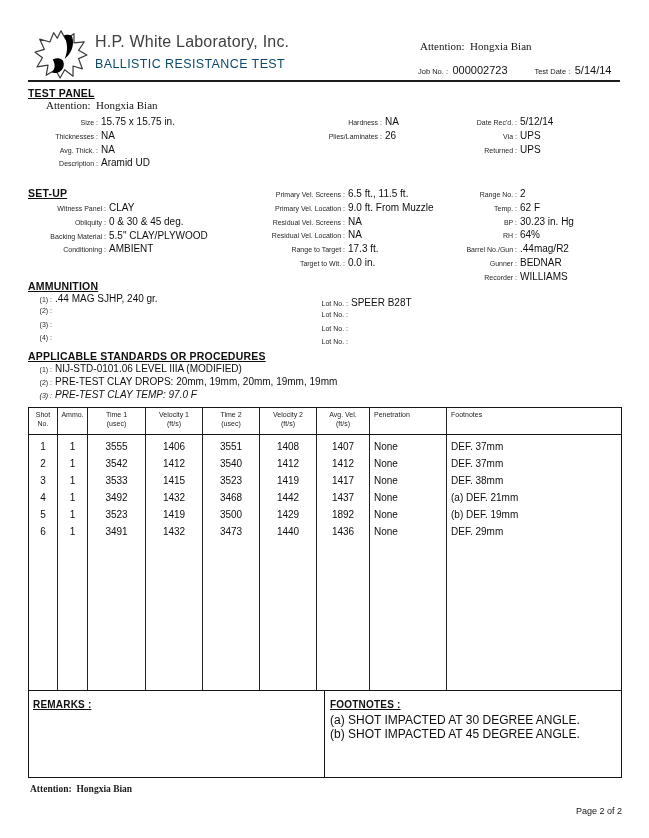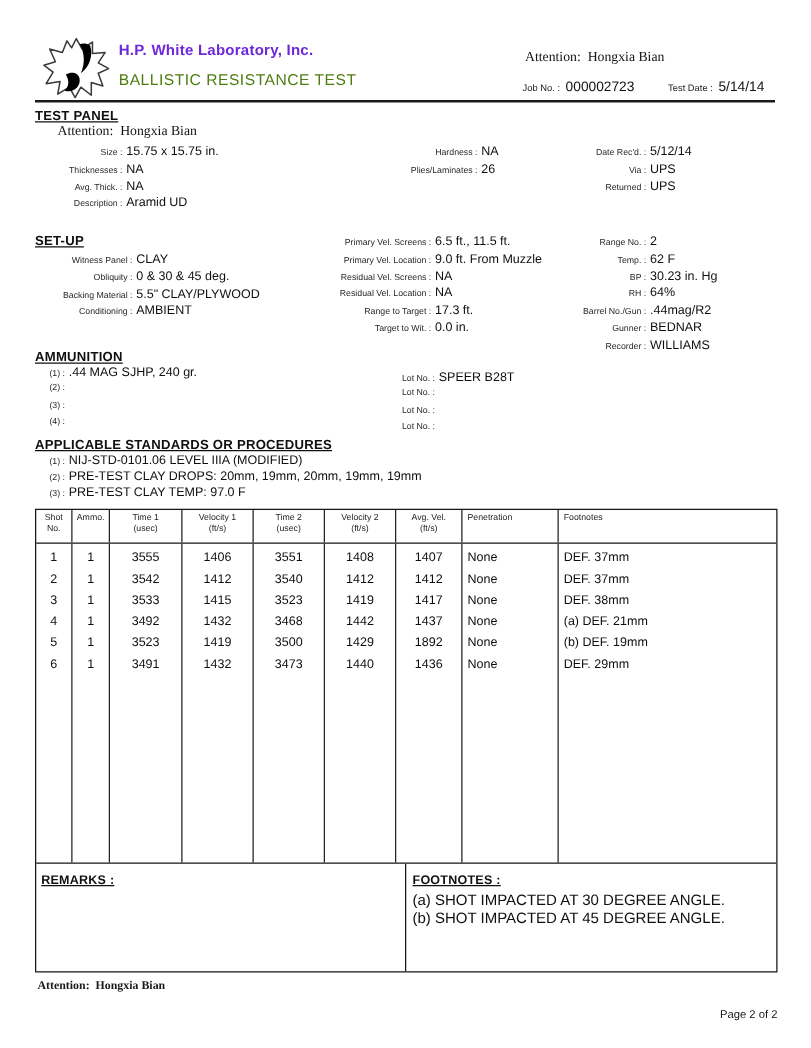--- a/index.html
+++ b/index.html
@@ -2,22 +2,22 @@
 <html><head>
 <meta charset="utf-8">
 <style>
   html,body{margin:0;padding:0;background:#ffffff;}
   .page{
     position:relative;width:649px;height:838px;background:#fff;
     font-family:"Liberation Sans",sans-serif;color:#141414;overflow:hidden;
   }
   .abs{position:absolute;white-space:nowrap;}
   
-  .company{font-size:12px;font-weight:bold;letter-spacing:0.2px;color:#6d28d9;}
-  .subtitle{font-size:12.5px;letter-spacing:0.4px;color:#4d7c0f;}
+  .company{font-size:16px;font-weight:normal;letter-spacing:0.2px;color:#404040;}
+  .subtitle{font-size:12.5px;letter-spacing:0.4px;color:#0c4a6e;}
   .serif{font-family:"Liberation Serif",serif;}
   .hdr-small-lbl{font-size:7.5px;color:#222;}
   .hdr-val{font-size:11px;color:#111;}
   .rule{position:absolute;left:28px;width:592px;height:2px;background:#1b1b1b;}
   
   .sec-h{position:absolute;font-size:10.5px;font-weight:bold;letter-spacing:0.2px;
     text-decoration:underline;color:#101010;white-space:nowrap;}
   
   .col{position:absolute;}
   .fld{display:flex;align-items:baseline;height:13.8px;}
@@ -241,21 +241,21 @@
   <div class="sec-h" style="left:28px;top:350px;">APPLICABLE STANDARDS OR PROCEDURES</div>
   <div class="col" style="left:36px;top:363px;--lw:16px;">
     <div class="fld" style="height:13.2px;">
         <span class="lbl">(1) :</span>
         <span class="val">NIJ-STD-0101.06 LEVEL IIIA (MODIFIED)</span>
       </div>
     <div class="fld" style="height:13.2px;">
         <span class="lbl">(2) :</span>
         <span class="val">PRE-TEST CLAY DROPS: 20mm, 19mm, 20mm, 19mm, 19mm</span>
       </div>
-    <div class="fld" style="height:13.2px;">
+    <div class="fld" style="height:13.2px;font-style:italic;">
         <span class="lbl">(3) :</span>
         <span class="val">PRE-TEST CLAY TEMP: 97.0 F</span>
       </div>
   </div>
 
   <div class="btable">
     <div class="tgrid thead">
       <div class="th">
           <div>Shot</div>
           <div>No.</div>

